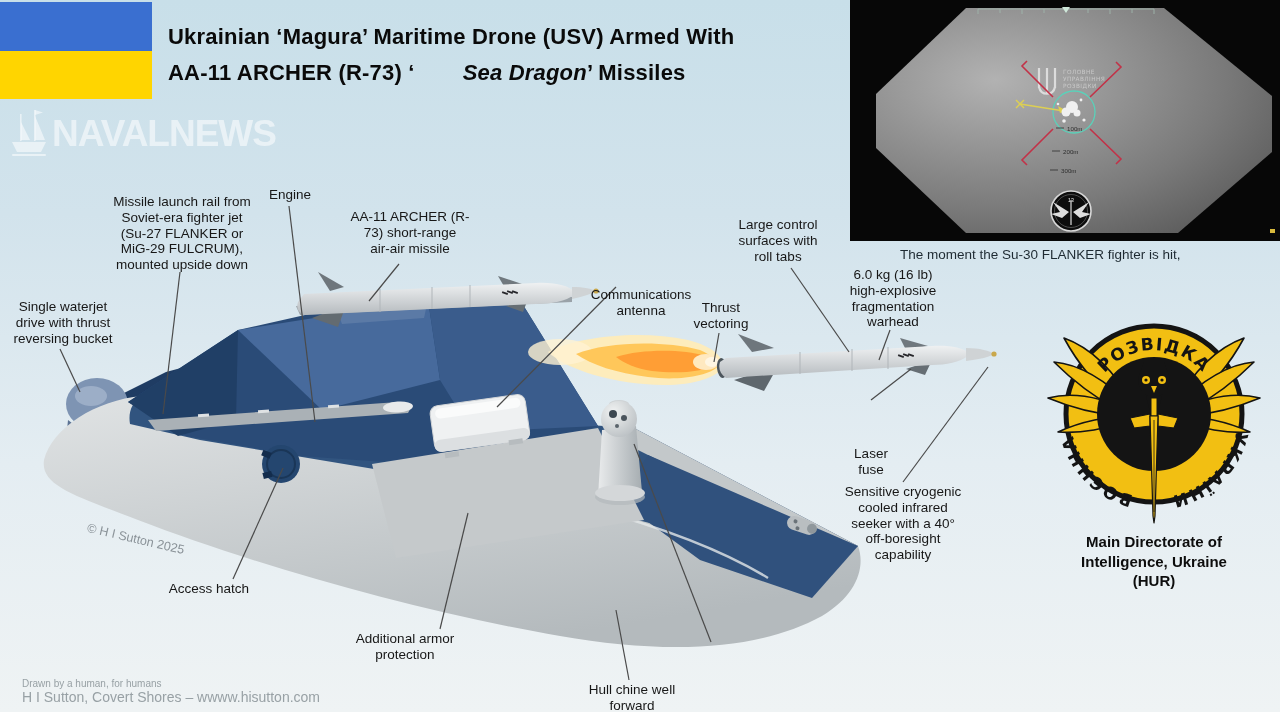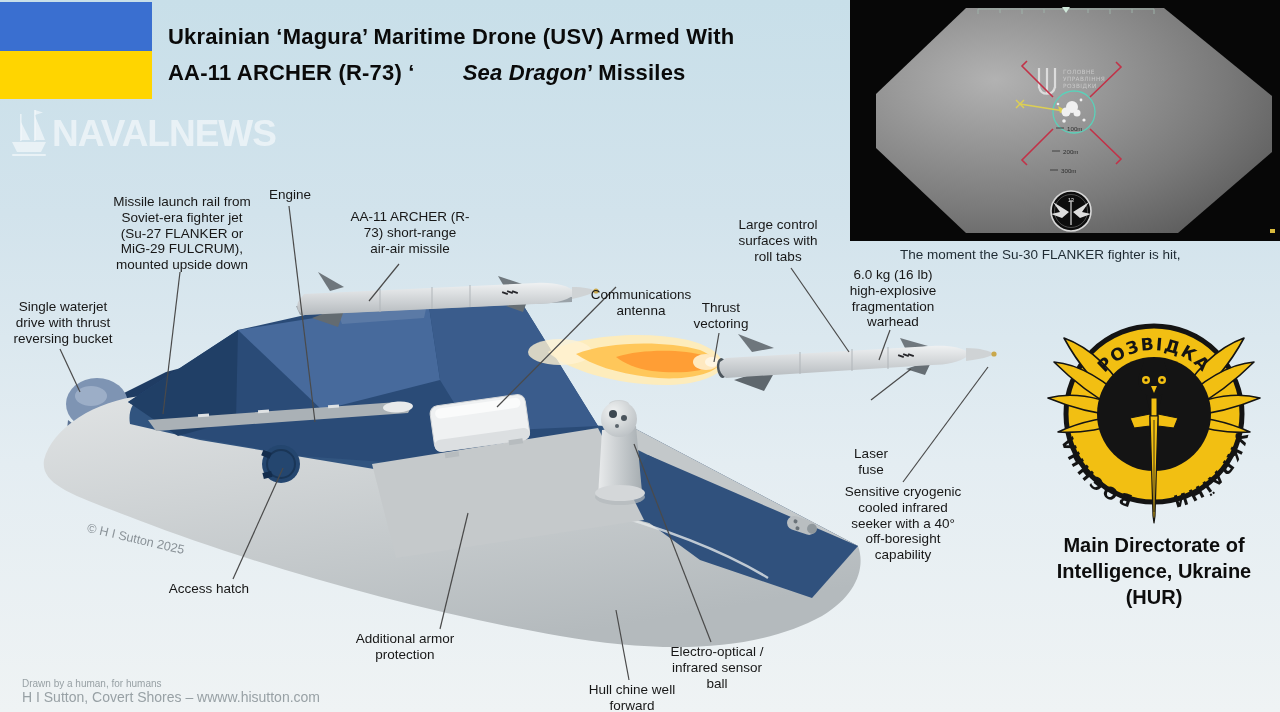--- a/index.html
+++ b/index.html
@@ -20,21 +20,21 @@
   .leads{pointer-events:none;}
   .lbl{position:absolute;text-align:center;font-size:13.5px;line-height:1.17;color:#171717;
        white-space:pre-line;}
   .copyright{position:absolute;left:86px;top:532px;font-size:12.5px;color:#8a9298;
              transform:rotate(13deg);}
   .shot{position:absolute;left:850px;top:0;width:430px;height:241px;background:#070707;}
   .shot-caption{position:absolute;left:900px;top:246px;width:372px;
                 font-size:13.5px;line-height:1.4;color:#1e2a32;}
   .emblem{position:absolute;left:1034px;top:320px;width:240px;height:218px;}
   .hur-caption{position:absolute;left:1040px;top:532px;width:228px;text-align:center;
-               font-size:20px;font-weight:bold;line-height:1.3;color:#0d0d0d;white-space:pre-line;}
+               font-size:15px;font-weight:bold;line-height:1.3;color:#0d0d0d;white-space:pre-line;}
   .credits{position:absolute;left:22px;top:678px;color:#98a1a5;}
   .credits .c1{font-size:10px;}
   .credits .c2{font-size:14px;}
   .cyr{font-family:"DejaVu Sans",sans-serif;}
 </style>
 </head>
 <body>
 
 <div class="canvas">
 
@@ -258,23 +258,20 @@
   <div class="lbl" style="left:841px;top:484px;width:124px;">Sensitive cryogenic
 cooled infrared
 seeker with a 40°
 off-boresight
 capability</div>
   <div class="lbl" style="left:168px;top:581px;width:82px;">Access hatch</div>
   <div class="lbl" style="left:350px;top:631px;width:110px;">Additional armor
 protection</div>
   <div class="lbl" style="left:583px;top:682px;width:98px;">Hull chine well
 forward</div>
-  <div class="lbl" style="left:665px;top:644px;width:104px;">Electro-optical /
-infrared sensor
-ball</div>
 
   <div class="copyright">© H I Sutton 2025</div>
 
   <div class="shot">
     <svg width="430" height="241" viewBox="0 0 430 241">
       <defs>
         <radialGradient id="camGrad" cx="0.3" cy="0.32" r="1.05">
           <stop offset="0" stop-color="#b2b2b2"></stop>
             <stop offset="0.55" stop-color="#7a7a7a"></stop>
             <stop offset="1" stop-color="#454545"></stop>

